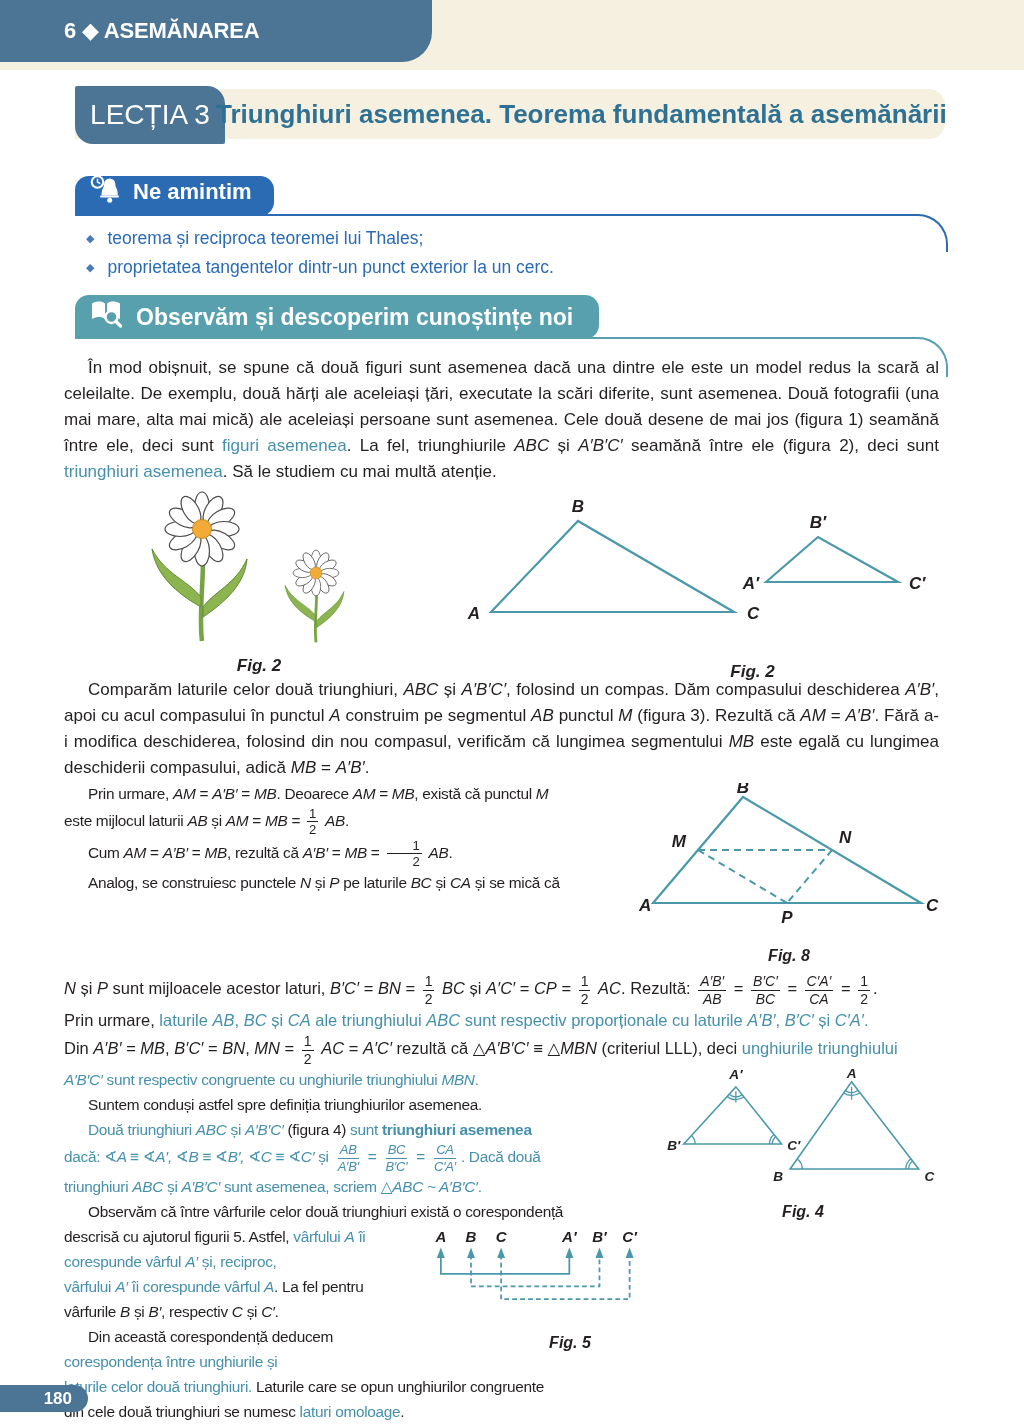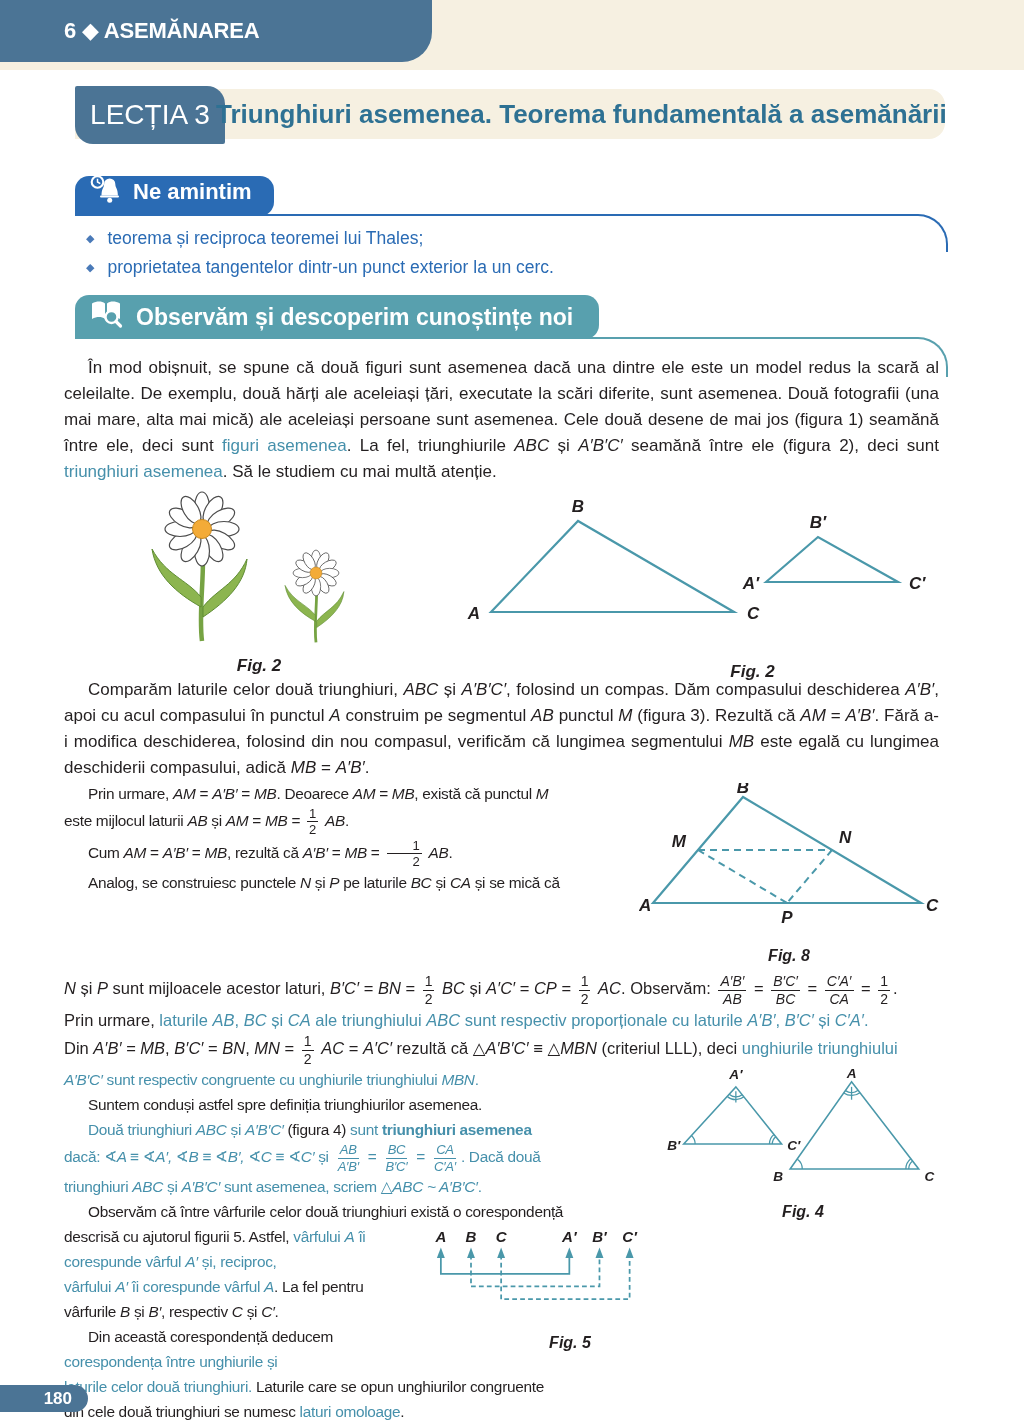--- a/index.html
+++ b/index.html
@@ -222,21 +222,21 @@
         </span><span> </span><span class="i">AB</span><span>.</span></p>
     <p class="ind"><span>Analog, se construiesc punctele </span><span class="i">N</span><span> și </span><span class="i">P</span><span> pe laturile </span><span class="i">BC</span><span> și </span><span class="i">CA</span><span> și se mică că</span></p>
   </div>
 
   <p class="fullline tall clear"><span class="i">N</span><span> și </span><span class="i">P</span><span> sunt mijloacele acestor laturi, </span><span class="i">B′C′</span><span> = </span><span class="i">BN</span><span> = </span><span class="frac">
         <span class="fn">1</span>
         <span class="fd">2</span>
       </span><span> </span><span class="i">BC</span><span>  și </span><span class="i">A′C′</span><span> = </span><span class="i">CP</span><span> = </span><span class="frac">
         <span class="fn">1</span>
         <span class="fd">2</span>
-      </span><span> </span><span class="i">AC</span><span>.  Observăm: </span><span class="i frac">
+      </span><span> </span><span class="i">AC</span><span>.  Rezultă: </span><span class="i frac">
         <span class="fn">A′B′</span>
         <span class="fd">AB</span>
       </span><span> = </span><span class="i frac">
         <span class="fn">B′C′</span>
         <span class="fd">BC</span>
       </span><span> = </span><span class="i frac">
         <span class="fn">C′A′</span>
         <span class="fd">CA</span>
       </span><span> = </span><span class="frac">
         <span class="fn">1</span>

